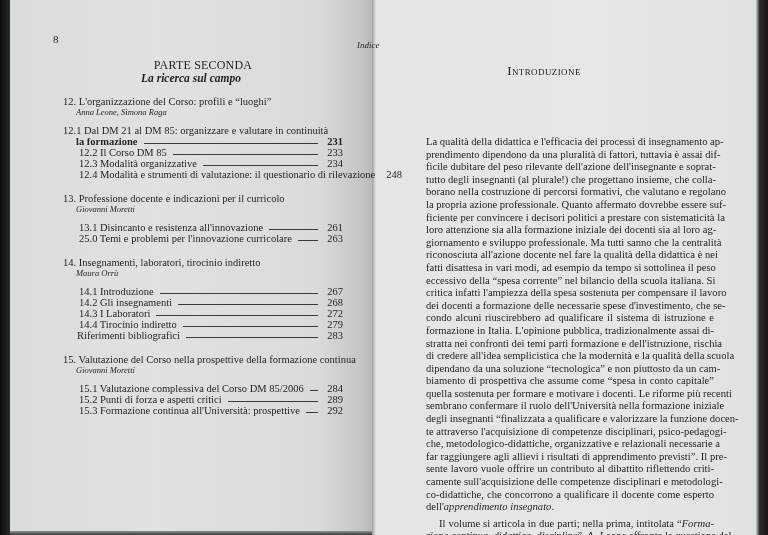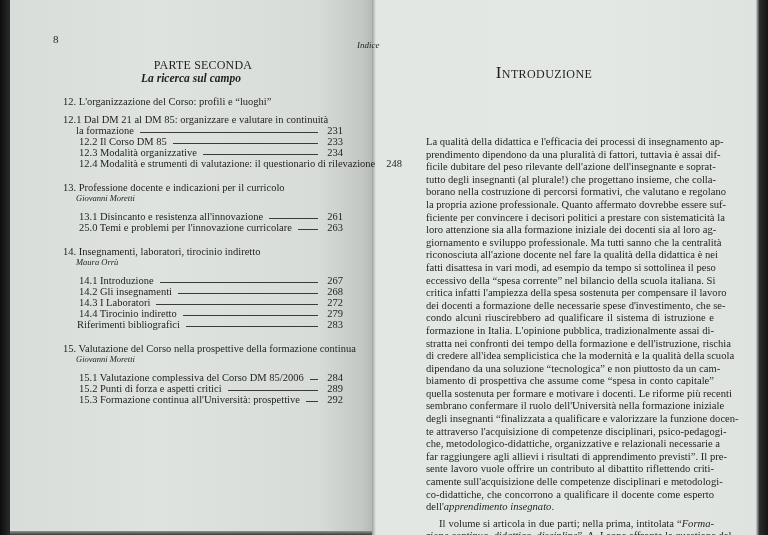--- a/index.html
+++ b/index.html
@@ -37,24 +37,24 @@
   .chapter { margin-top: 6px; }
   .chapter-title { font-weight: normal; font-size: 10.5px; margin-left: 0; }
   .chapter-author { font-style: italic; font-size: 8.5px; margin-left: 13px; margin-top: 0; }
   .entries { margin-top: 7px; }
   .entry { display: flex; align-items: flex-end; height: 11px; margin-left: 16px; }
   .entry.indent { margin-left: 14px; }
   .entry .label { white-space: nowrap; }
   .entry .leader { flex: 1; border-bottom: 1px solid #3a3a3a; margin: 0 5px 3px 6px; }
   .entry .pg { width: 20px; text-align: right; }
   .entry-wrap .first { white-space: nowrap; }
-  .entry-wrap .second { margin-left: 13px; }
+  .entry-wrap .second { margin-left: 13px; font-weight: bold; }
 
   
-  .intro-title { position: absolute; left: 376px; width: 336px; top: 63px; text-align: center; font-size: 17px; font-variant: small-caps; letter-spacing: 0.4px; }
+  .intro-title { position: absolute; left: 376px; width: 336px; top: 63px; text-align: center; font-size: 13px; font-variant: small-caps; letter-spacing: 0.4px; }
   .body-text { position: absolute; left: 426px; top: 136px; width: 288px; font-size: 10.6px; line-height: 12.6px; text-align: justify; }
   .body-text p { margin: 0; }
   .body-text p + p { text-indent: 13px; margin-top: 4px; }
   .body-text .line { display: block; text-align: justify; text-align-last: justify; white-space: nowrap; }
   .body-text .line.last { text-align-last: left; }
   .body-text em { }
 </style>
 </head>
 <body>
 
@@ -69,20 +69,21 @@
 
   <div class="page-num">8</div>
   <div class="running-head">Indice</div>
   <div class="part-title">PARTE SECONDA</div>
   <div class="part-subtitle">La ricerca sul campo</div>
 
   <div class="toc">
 
     <div class="chapter">
       <div class="chapter-title">12. L'organizzazione del Corso: profili e “luoghi”</div>
+      <div class="chapter-author">Anna Leone, Simona Raga</div>
       <div class="entries">
         <div class="entry-wrap">
           <div class="first">12.1 Dal DM 21 al DM 85: organizzare e valutare in continuità</div>
           <div class="entry second" style="margin-left:13px;">
             <span class="label">la formazione</span>
             <span class="leader"></span>
             <span class="pg">231</span>
           </div>
         </div>
         <div class="entry">
@@ -188,21 +189,21 @@
         <span class="line">ficiente per convincere i decisori politici a prestare con sistematicità la</span>
         <span class="line">loro attenzione sia alla formazione iniziale dei docenti sia al loro ag-</span>
         <span class="line">giornamento e sviluppo professionale. Ma tutti sanno che la centralità</span>
         <span class="line">riconosciuta all'azione docente nel fare la qualità della didattica è nei</span>
         <span class="line">fatti disattesa in vari modi, ad esempio da tempo si sottolinea il peso</span>
         <span class="line">eccessivo della “spesa corrente” nel bilancio della scuola italiana. Si</span>
         <span class="line">critica infatti l'ampiezza della spesa sostenuta per compensare il lavoro</span>
         <span class="line">dei docenti a formazione delle necessarie spese d'investimento, che se-</span>
         <span class="line">condo alcuni riuscirebbero ad qualificare il sistema di istruzione e</span>
         <span class="line">formazione in Italia. L'opinione pubblica, tradizionalmente assai di-</span>
-        <span class="line">stratta nei confronti dei tempo della formazione e dell'istruzione, rischia</span>
+        <span class="line">stratta nei confronti dei temi parti formazione e dell'istruzione, rischia</span>
         <span class="line">di credere all'idea semplicistica che la modernità e la qualità della scuola</span>
         <span class="line">dipendano da una soluzione “tecnologica” e non piuttosto da un cam-</span>
         <span class="line">biamento di prospettiva che assume come “spesa in conto capitale”</span>
         <span class="line">quella sostenuta per formare e motivare i docenti. Le riforme più recenti</span>
         <span class="line">sembrano confermare il ruolo dell'Università nella formazione iniziale</span>
         <span class="line">degli insegnanti “finalizzata a qualificare e valorizzare la funzione docen-</span>
         <span class="line">te attraverso l'acquisizione di competenze disciplinari, psico-pedagogi-</span>
         <span class="line">che, metodologico-didattiche, organizzative e relazionali necessarie a</span>
         <span class="line">far raggiungere agli allievi i risultati di apprendimento previsti”. Il pre-</span>
         <span class="line">sente lavoro vuole offrire un contributo al dibattito riflettendo criti-</span>

